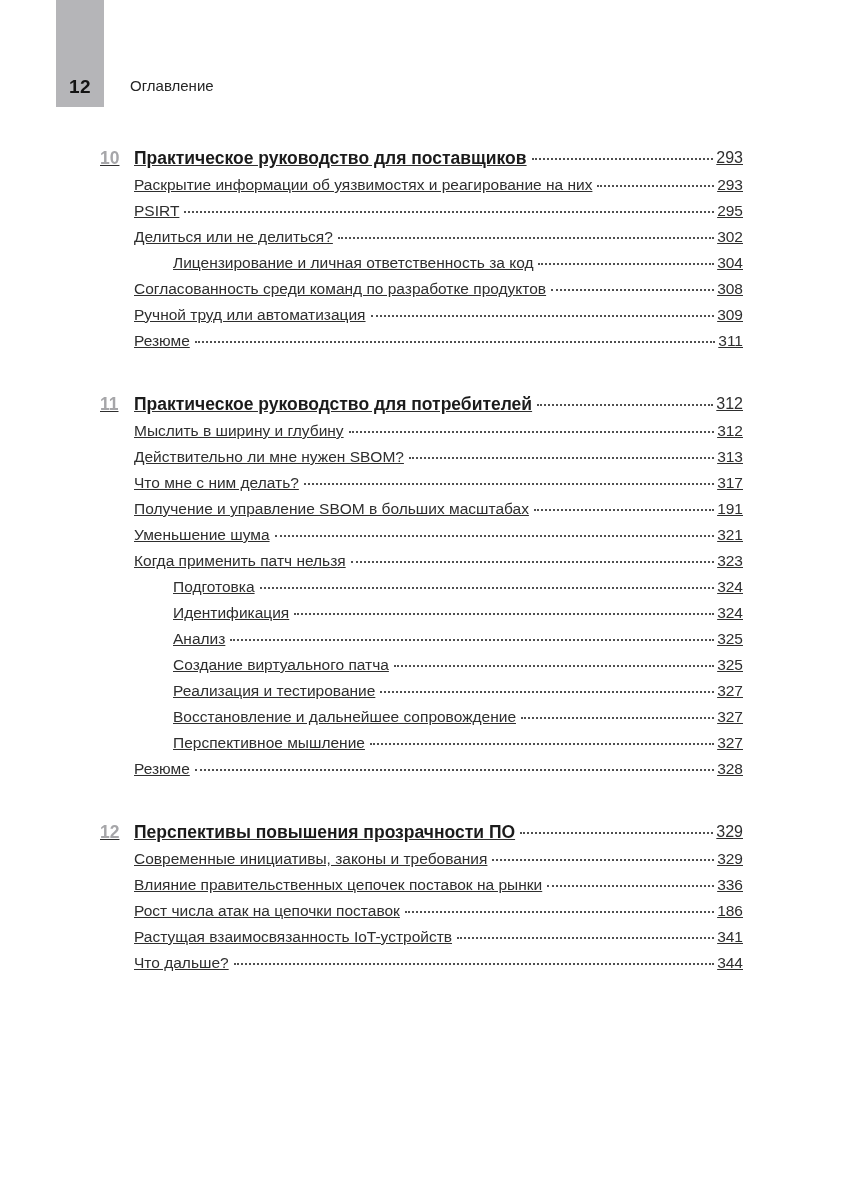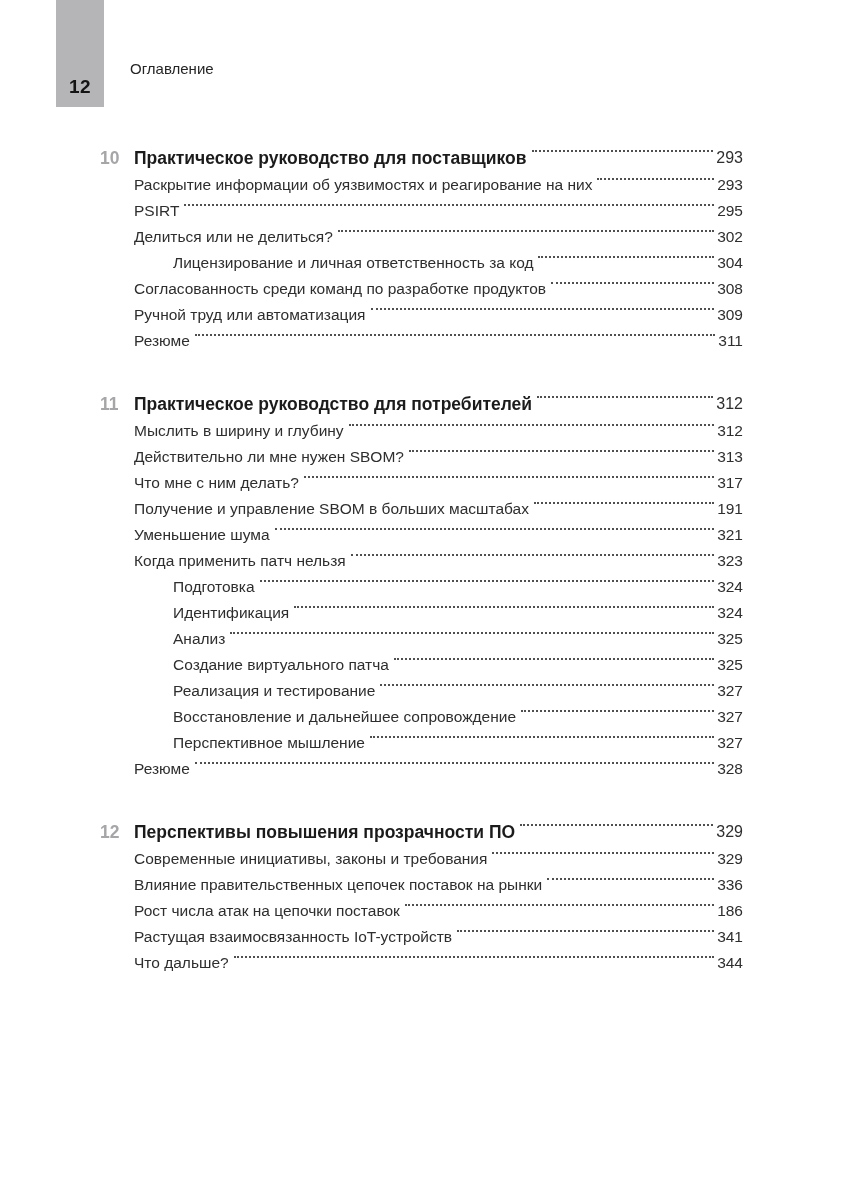--- a/index.html
+++ b/index.html
@@ -28,39 +28,40 @@
   .badge .pgnum {
     font-size: 19px;
     font-weight: bold;
     color: #141414;
     padding-bottom: 9px;
     letter-spacing: 0.5px;
   }
   .running-title {
     position: absolute;
     left: 130px;
-    top: 60px;
+    top: 77px;
     font-size: 15px;
     color: #252525;
   }
 
   
   #toc {
     position: absolute;
     left: 100px;
     top: 148px;
     width: 643px;
   }
   .toc-row {
     display: flex;
-    align-items: flex-start;
+    align-items: center;
     margin-top: 8px;
     font-size: 15.5px;
     line-height: 18px;
     color: #2e2e2e;
+    text-decoration: underline;
   }
   #toc .toc-row:first-child { margin-top: 0; }
   .toc-row.chapter {
     margin-top: 44px;
     font-size: 17.5px;
     line-height: 20px;
     font-weight: bold;
   }
   .toc-row.chapter .title { color: #1b1b1b; }
   .toc-row .num {

